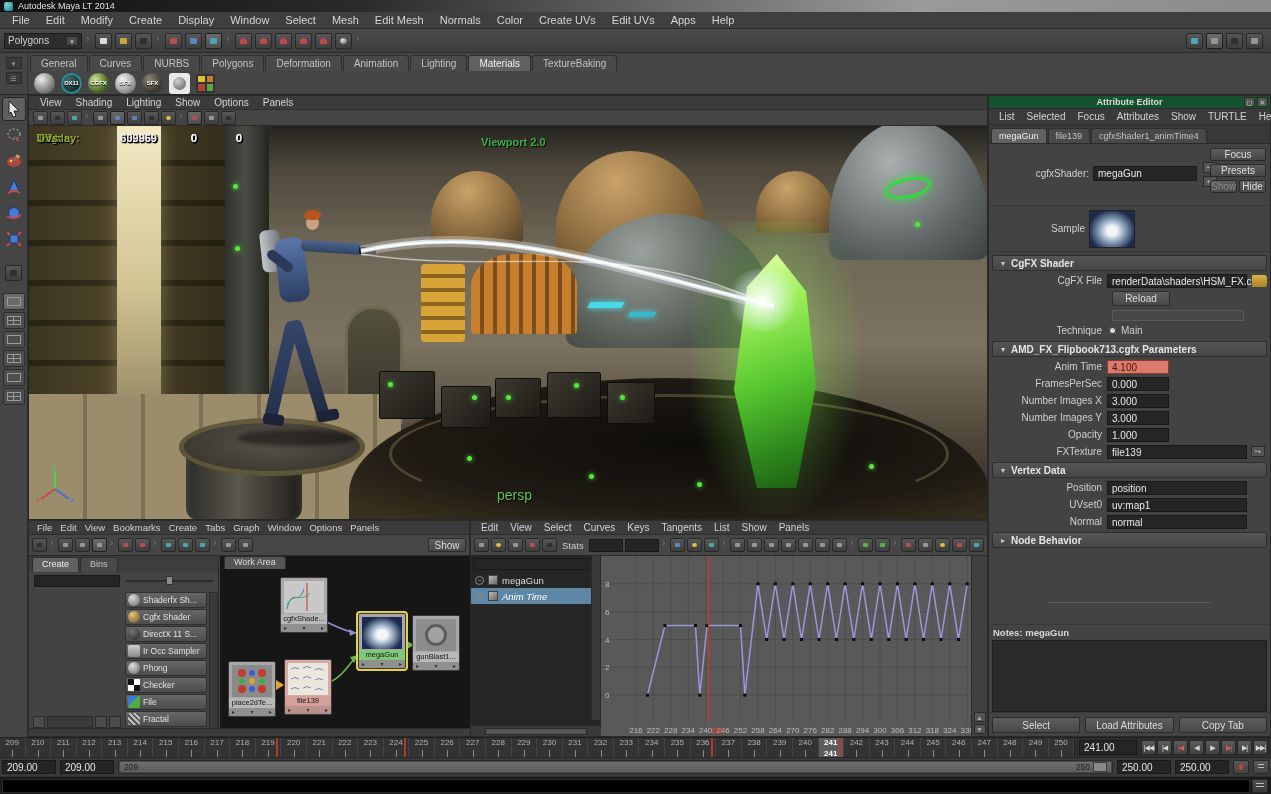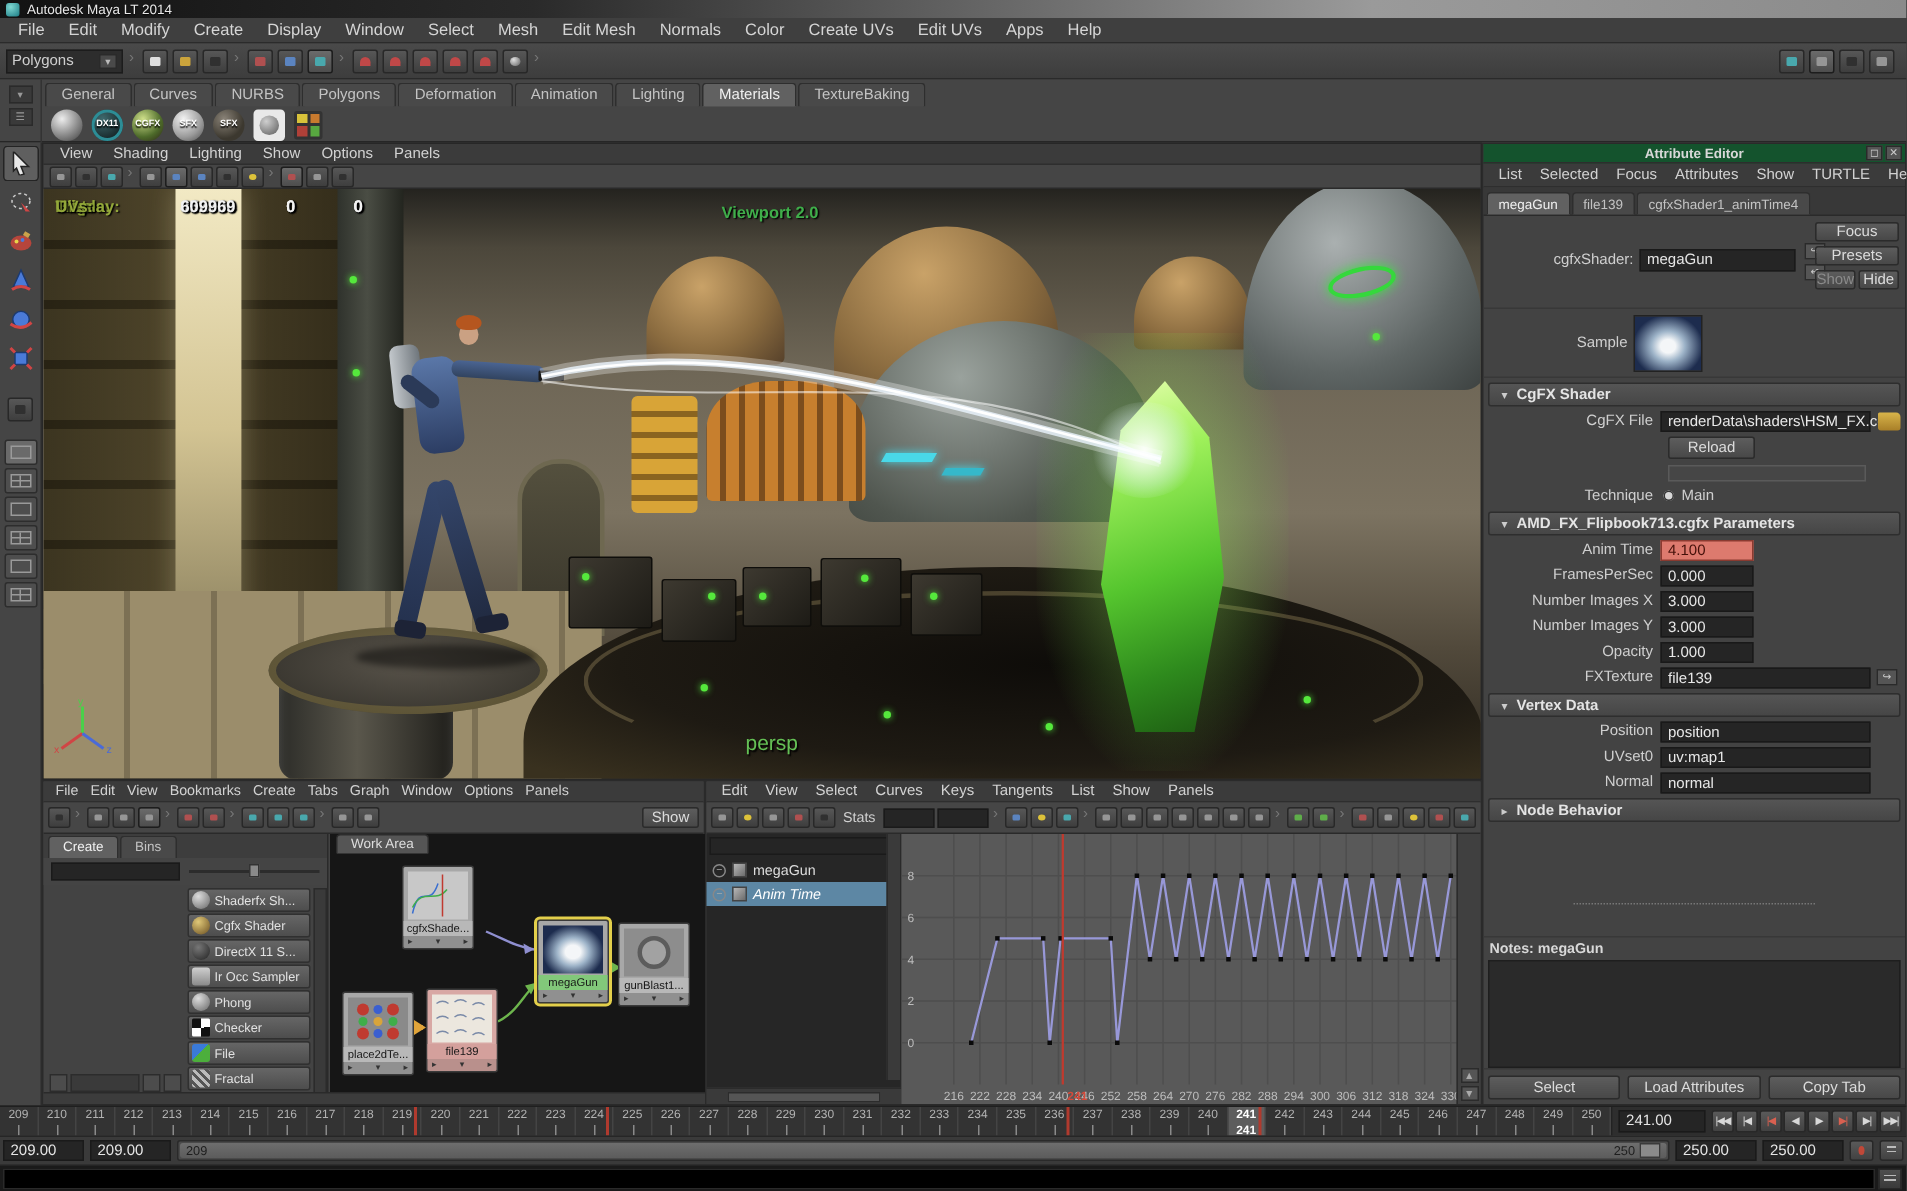--- a/index.html
+++ b/index.html
@@ -153,21 +153,21 @@
   #hs-work{position:absolute;left:191px;top:0;width:250px;height:179px;background:#161616}
   #wa-tab{position:absolute;left:4px;top:0;height:13px;padding:0 9px;background:#555;border:1px solid #2c2c2c;border-bottom:none;font-size:9px;color:#ddd;border-radius:3px 3px 0 0;z-index:3}
   #wa-canvas{position:absolute;left:0;top:13px;width:250px;height:160px}
   .wnode{position:absolute;width:48px;background:#a8a8a8;border:1px solid #3a3a3a;border-radius:2px;z-index:2}
   .wnode .n-thumb{width:40px;height:32px;margin:3px auto 1px;background:#808080;position:relative;overflow:hidden}
   .wnode .n-label{height:10px;font-size:7.5px;line-height:10px;text-align:center;background:#b8b8b8;color:#161616;overflow:hidden;white-space:nowrap}
   .wnode .n-foot{height:8px;display:flex;justify-content:space-between;padding:0 3px;font-size:6px;color:#333;background:rgba(0,0,0,.14)}
   .wnode.sel{outline:2px solid #e3cf4b}
   .wnode.green .n-label{background:#82c87a}
   .wnode.pink{background:#d8a8a4}.wnode.pink .n-label{background:#d4a09c}
-  #wn-cgfx{left:48px;top:8px}#wn-mega{left:138px;top:44px}#wn-gun{left:192px;top:46px}
+  #wn-cgfx{left:60px;top:8px}#wn-mega{left:138px;top:44px}#wn-gun{left:192px;top:46px}
   #wn-place{left:8px;top:92px}#wn-file{left:64px;top:90px}
   #wn-cgfx .n-thumb{background:#c8c8c8}
   #wn-mega .n-thumb{background:radial-gradient(ellipse at 50% 55%,#f4f6f8 18%,#9db3c8 38%,#1d2c4e 72%)}
   #wn-gun .n-thumb{background:#8d8d8d}
   #wn-gun .n-thumb::after{content:"";position:absolute;inset:5px 9px;border:3px solid #5c5c5c;border-radius:50%;background:#a2a2a2}
   #wn-place .n-thumb{background:#8a8a8a}
   #wn-file .n-thumb{background:#ece7de}
   #wa-wires{position:absolute;inset:0;z-index:1}
   #hs-foot{position:absolute;left:0;bottom:-1px;width:442px;height:8px;background:#3c3c3c;border-top:1px solid #2a2a2a}
 

